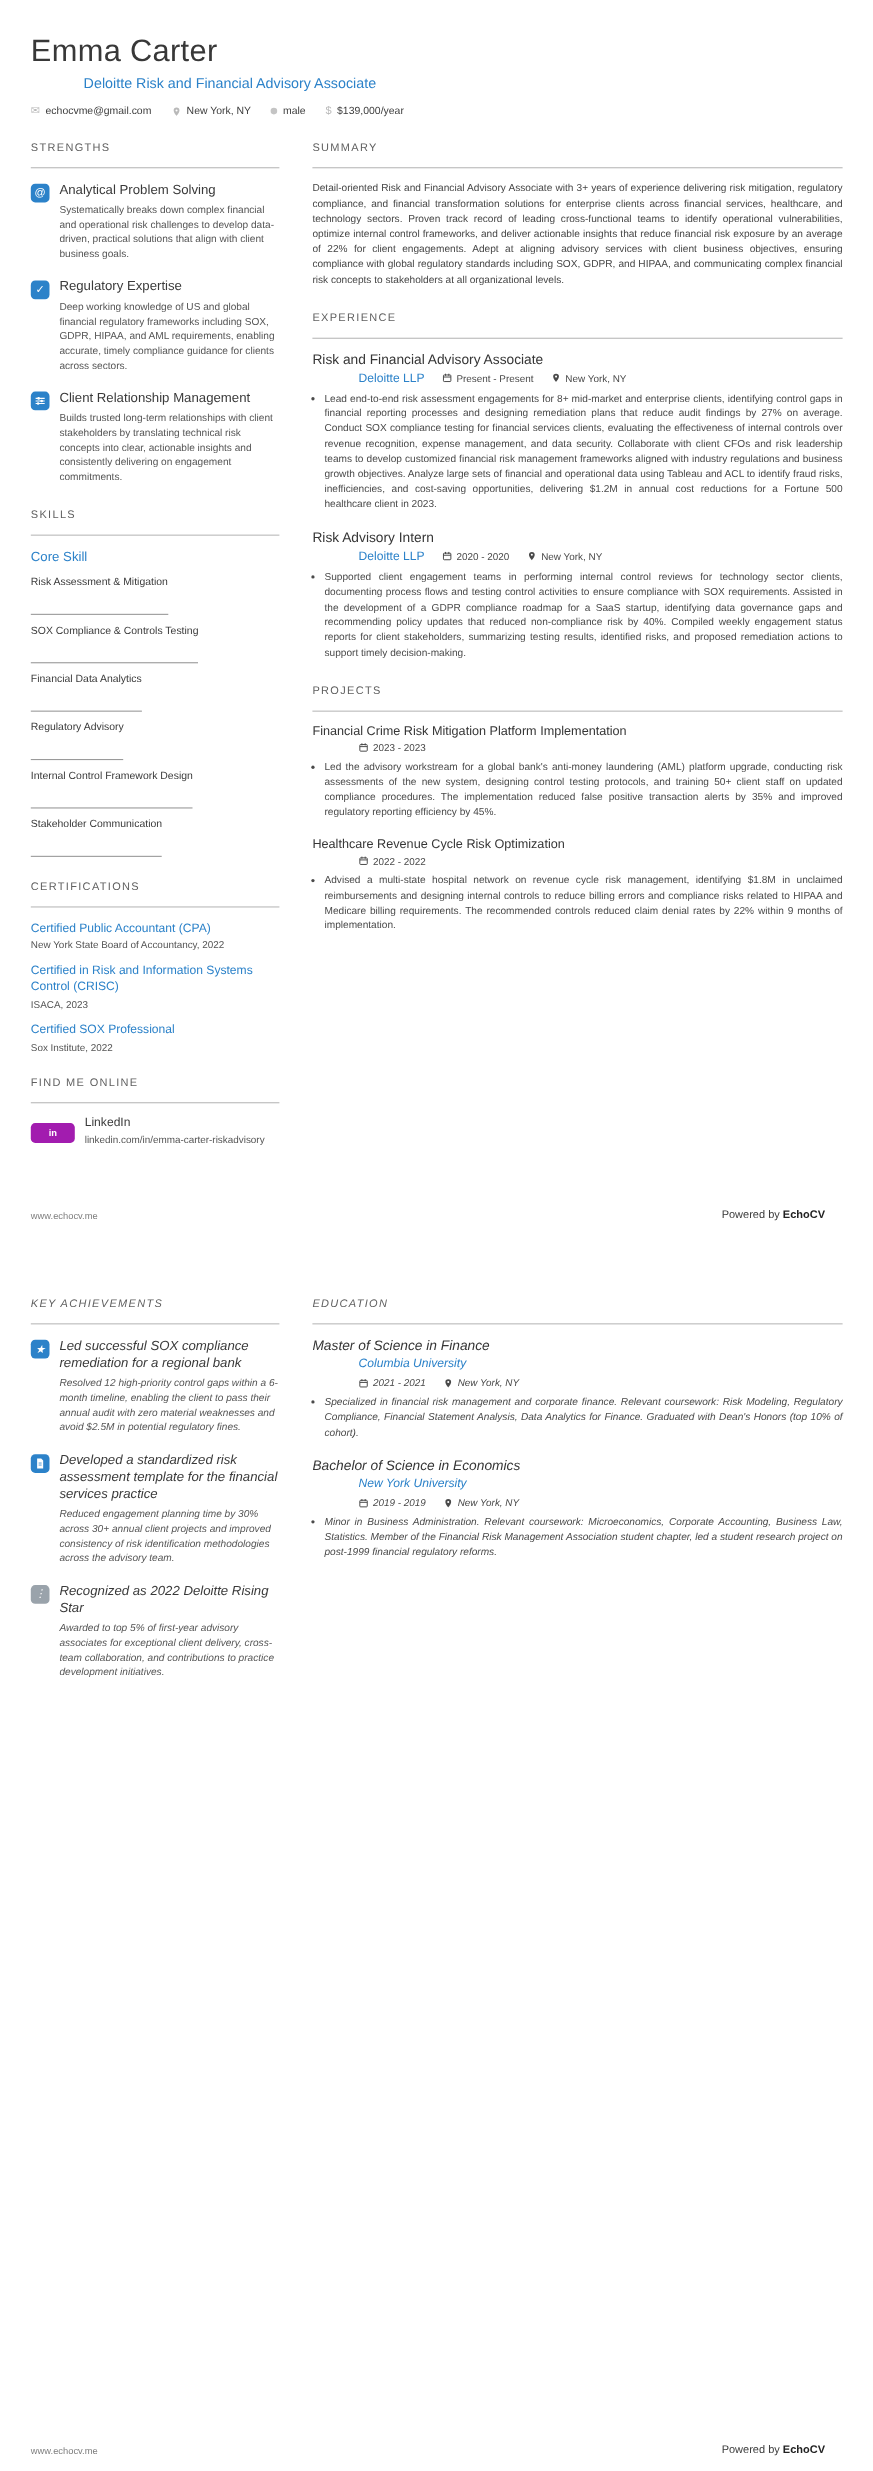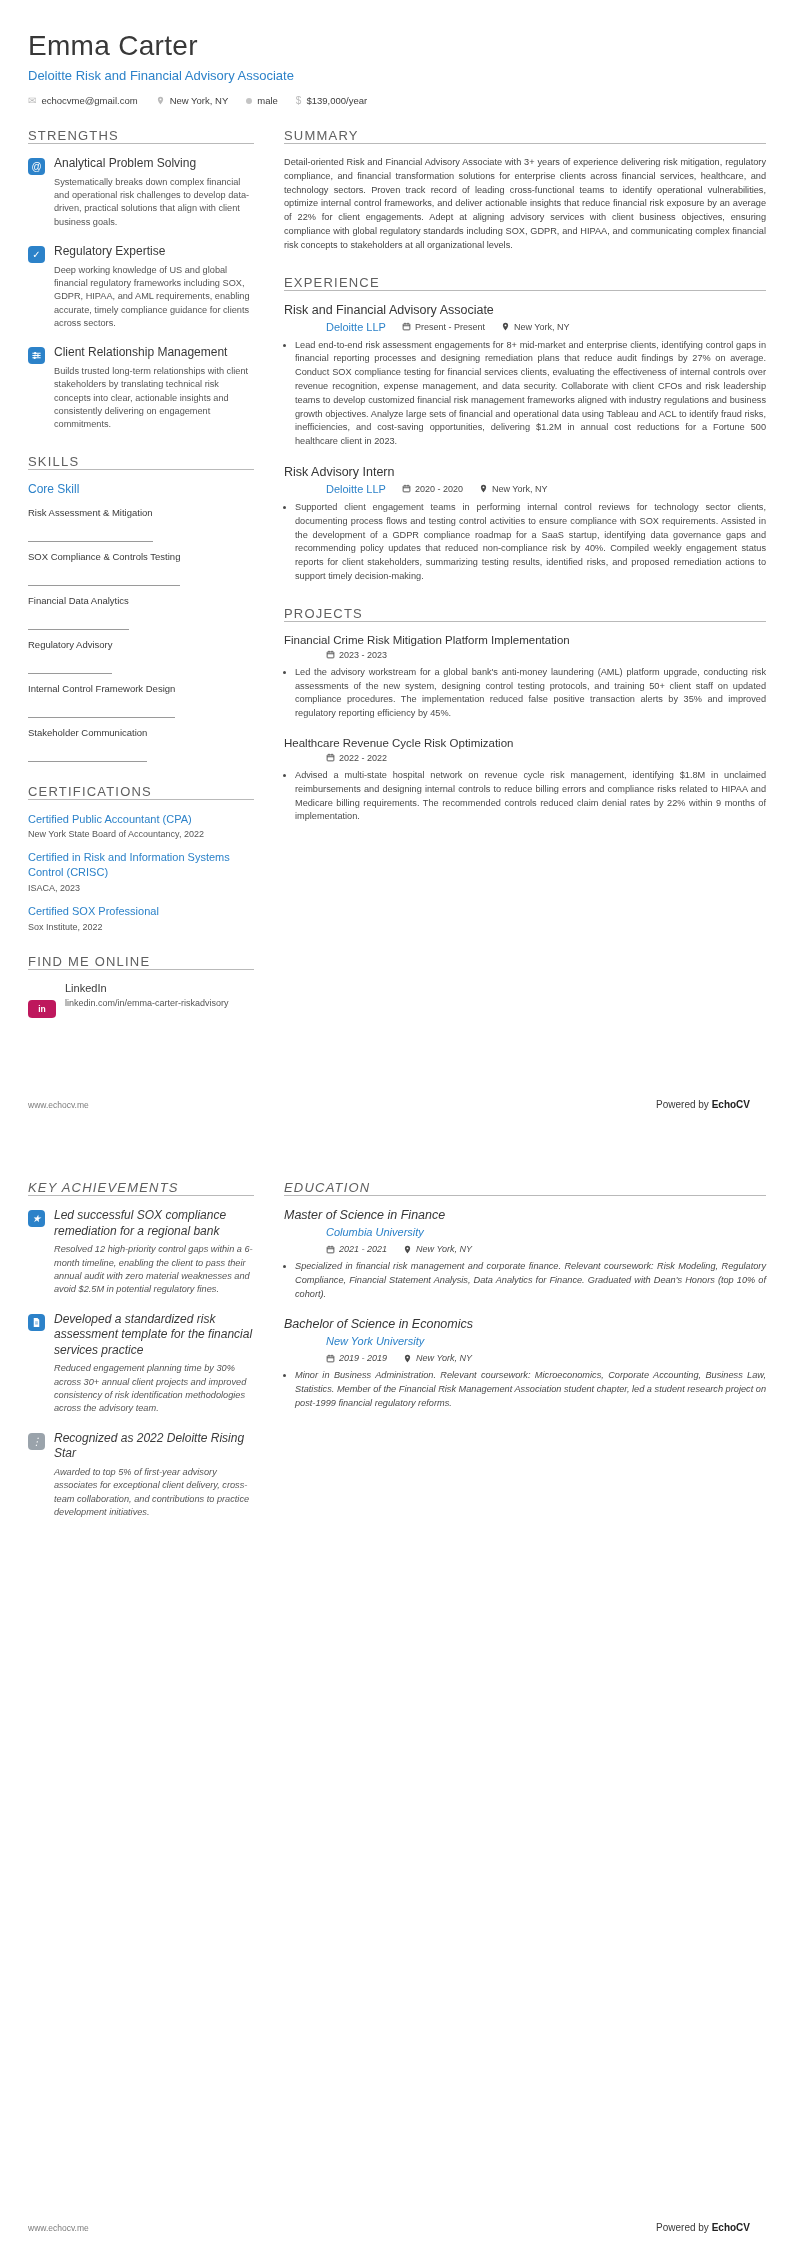--- a/index.html
+++ b/index.html
@@ -4,55 +4,55 @@
 <title>Resume</title>
 <style>
   * { box-sizing: border-box; }
   html,body { margin:0; padding:0; background:#fff; }
   body { width:794px; font-family:"Liberation Sans", sans-serif; color:#3a3a3a; }
   .page { width:794px; height:1123px; position:relative; background:#fff; padding:30px 28px 0 28px; overflow:hidden; }
   .page2 { padding-top:57px; }
 
   
   .name { font-size:28px; font-weight:500; color:#383838; letter-spacing:.3px; margin:0; }
-  .jobtitle { font-size:13px; color:#2c82c9; margin-top:6px; }
+  .jobtitle { font-size:13px; color:#2c82c9; margin-top:6px;margin-left:48px; }
   .contact { display:flex; align-items:center; gap:18px; margin-top:12px; font-size:9.5px; color:#3d3d3d; }
   .c-item { display:inline-flex; align-items:center; gap:5px; }
   .c-ic { color:#b9b9b9; font-size:10px; display:inline-flex; align-items:center; }
   .dot-ic { width:6px; height:6px; border-radius:50%; background:#c4c4c4; display:inline-block; }
 
   
   .cols { display:flex; gap:30px; margin-top:22px; }
   .col-l { width:226px; flex:none; }
   .col-r { flex:1; min-width:0; }
 
   
   .sec { margin-bottom:22px; }
-  .sec-h { font-size:13px; letter-spacing:1.2px; color:#5f5f5f; font-weight:400; border-bottom:1px solid #b9b9b9; padding-bottom:0; margin-bottom:12px; }
+  .sec-h { font-size:10px; letter-spacing:1.2px; color:#5f5f5f; font-weight:400; border-bottom:1px solid #b9b9b9; padding-bottom:12px; margin-bottom:12px; }
 
   
   .s-item { display:flex; gap:9px; margin-bottom:15px; }
   .badge { width:17px; height:17px; flex:none; border-radius:4px; background:#2c82c9; color:#fff; display:flex; align-items:center; justify-content:center; font-size:10px; margin-top:2px; }
   .badge.gray { background:#9aa3ab; }
   .badge svg { width:11px; height:11px; }
   .s-title { font-size:12px; color:#3a3a3a; line-height:1.3; margin-bottom:4px; }
   .s-desc { font-size:9.2px; color:#555; line-height:1.45; }
 
   
   .core { color:#2c82c9; font-size:12px; margin-bottom:11px; }
   .skill { display:block; width:max-content; max-width:100%; font-size:9.5px; color:#3a3a3a; border-bottom:1px solid #9a9a9a; padding-bottom:23px; margin-bottom:9px; }
 
   
   .cert { margin-bottom:11px; }
   .cert-t { color:#2c82c9; font-size:11px; line-height:1.35; margin-bottom:3px; }
   .cert-s { font-size:9px; color:#555; }
 
   
   .fmo { display:flex; gap:9px; }
-  .li-badge { width:28px; height:18px; flex:none; border-radius:4px; background:#be185d; color:#fff; font-weight:bold; font-size:8.5px; display:flex; align-items:center; justify-content:center; margin-top:18px; }
+  .li-badge { width:40px; height:18px; flex:none; border-radius:4px; background:#a21caf; color:#fff; font-weight:bold; font-size:8.5px; display:flex; align-items:center; justify-content:center; margin-top:6px; }
   .f-title { font-size:11px; color:#3a3a3a; margin-bottom:3px; }
   .f-link { font-size:9px; color:#555; line-height:1.4; word-break:break-word; }
 
   
   .para { font-size:9.2px; color:#464646; line-height:1.5; text-align:justify; }
   .x-item { margin-bottom:16px; }
   .x-title { font-size:12.5px; color:#363636; margin-bottom:4px; }
   .meta { display:flex; align-items:center; gap:16px; flex-wrap:wrap; margin-bottom:6px; font-size:9px; color:#4a4a4a;padding-left:42px; }
   .meta .co { color:#2c82c9; font-size:11px; }
   .m-group { display:inline-flex; align-items:center; gap:4px; }

